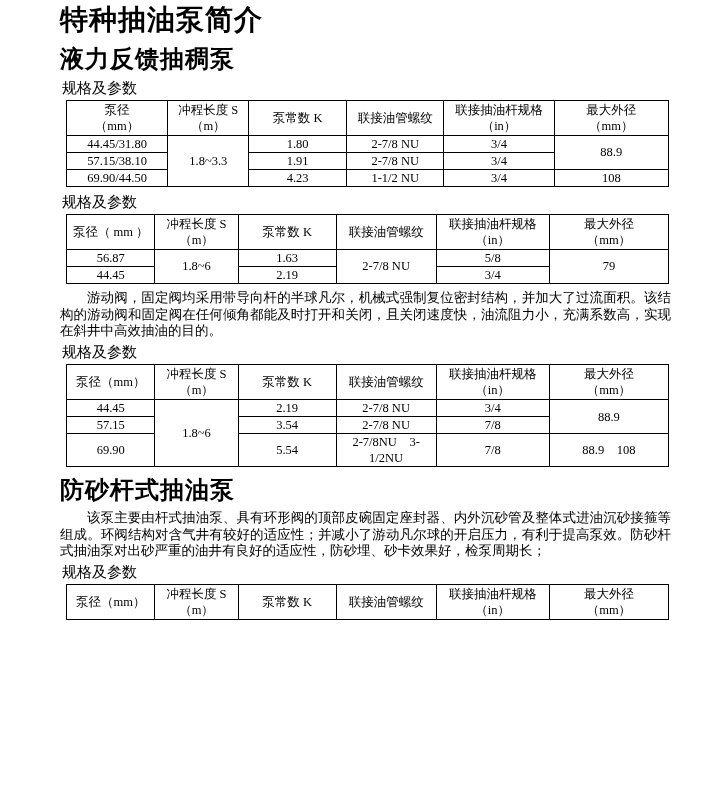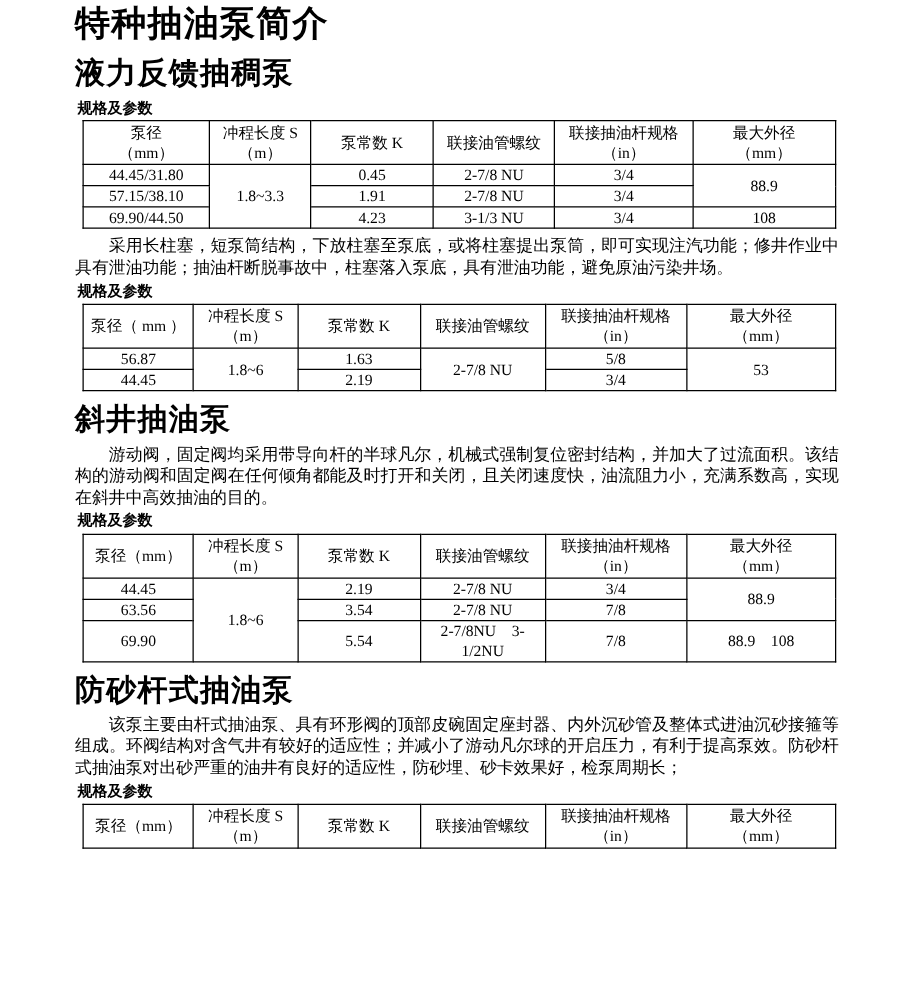--- a/index.html
+++ b/index.html
@@ -30,22 +30,22 @@
     letter-spacing: 1px;
   }
   p.section-body {
     font-size: 13.5px;
     line-height: 1.24;
     margin: 0 0 3px 0;
     text-indent: 2em;
     text-align: justify;
   }
   h3.spec-label {
-    font-size: 12px;
-    font-weight: bold;
+    font-size: 15px;
+    font-weight: normal;
     margin: 2px 0 3px 2px;
     line-height: 1.2;
   }
   table.spec-table {
     border-collapse: collapse;
     width: calc(100% - 8px);
     margin: 0 0 6px 6px;
     table-layout: fixed;
   }
   table.spec-table th, table.spec-table td {
@@ -92,44 +92,43 @@
             <th>联接抽油杆规格
 （in）</th>
             <th>最大外径
 （mm）</th>
           </tr>
         </thead>
         <tbody>
           <tr>
             <td>44.45/31.80</td>
             <td rowspan="3">1.8~3.3</td>
-            <td>0.45</td>
+            <td>1.80</td>
             <td>2-7/8 NU</td>
             <td>3/4</td>
             <td rowspan="2">88.9</td>
           </tr>
           <tr>
             <td>57.15/38.10</td>
             <td>1.91</td>
             <td>2-7/8 NU</td>
             <td>3/4</td>
           </tr>
           <tr>
             <td>69.90/44.50</td>
             <td>4.23</td>
-            <td>3-1/3 NU</td>
+            <td>1-1/2 NU</td>
             <td>3/4</td>
             <td>108</td>
           </tr>
         </tbody>
       </table>
   </section>
 
   <section>
-    <p class="section-body">采用长柱塞，短泵筒结构，下放柱塞至泵底，或将柱塞提出泵筒，即可实现注汽功能；修井作业中具有泄油功能；抽油杆断脱事故中，柱塞落入泵底，具有泄油功能，避免原油污染井场。</p>
     <h3 class="spec-label">规格及参数</h3>
     <table class="spec-table">
         <colgroup>
           <col style="width: 14.7%;">
           <col style="width: 13.8%;">
           <col style="width: 16.3%;">
           <col style="width: 16.6%;">
           <col style="width: 18.8%;">
           <col style="width: 19.8%;">
         </colgroup>
@@ -146,33 +145,32 @@
 （mm）</th>
           </tr>
         </thead>
         <tbody>
           <tr>
             <td>56.87</td>
             <td rowspan="2">1.8~6</td>
             <td>1.63</td>
             <td rowspan="2">2-7/8 NU</td>
             <td>5/8</td>
-            <td rowspan="2">53</td>
+            <td rowspan="2">79</td>
           </tr>
           <tr>
             <td>44.45</td>
             <td>2.19</td>
             <td>3/4</td>
           </tr>
         </tbody>
       </table>
   </section>
 
   <section>
-    <h2 class="section-heading">斜井抽油泵</h2>
     <p class="section-body">游动阀，固定阀均采用带导向杆的半球凡尔，机械式强制复位密封结构，并加大了过流面积。该结构的游动阀和固定阀在任何倾角都能及时打开和关闭，且关闭速度快，油流阻力小，充满系数高，实现在斜井中高效抽油的目的。</p>
     <h3 class="spec-label">规格及参数</h3>
     <table class="spec-table">
         <colgroup>
           <col style="width: 14.7%;">
           <col style="width: 13.8%;">
           <col style="width: 16.3%;">
           <col style="width: 16.6%;">
           <col style="width: 18.8%;">
           <col style="width: 19.8%;">
@@ -193,21 +191,21 @@
         <tbody>
           <tr>
             <td>44.45</td>
             <td rowspan="3">1.8~6</td>
             <td>2.19</td>
             <td>2-7/8 NU</td>
             <td>3/4</td>
             <td rowspan="2">88.9</td>
           </tr>
           <tr>
-            <td>63.56</td>
+            <td>57.15</td>
             <td>3.54</td>
             <td>2-7/8 NU</td>
             <td>7/8</td>
           </tr>
           <tr>
             <td>69.90</td>
             <td>5.54</td>
             <td>2-7/8NU　3-1/2NU</td>
             <td>7/8</td>
             <td>88.9　108</td>

